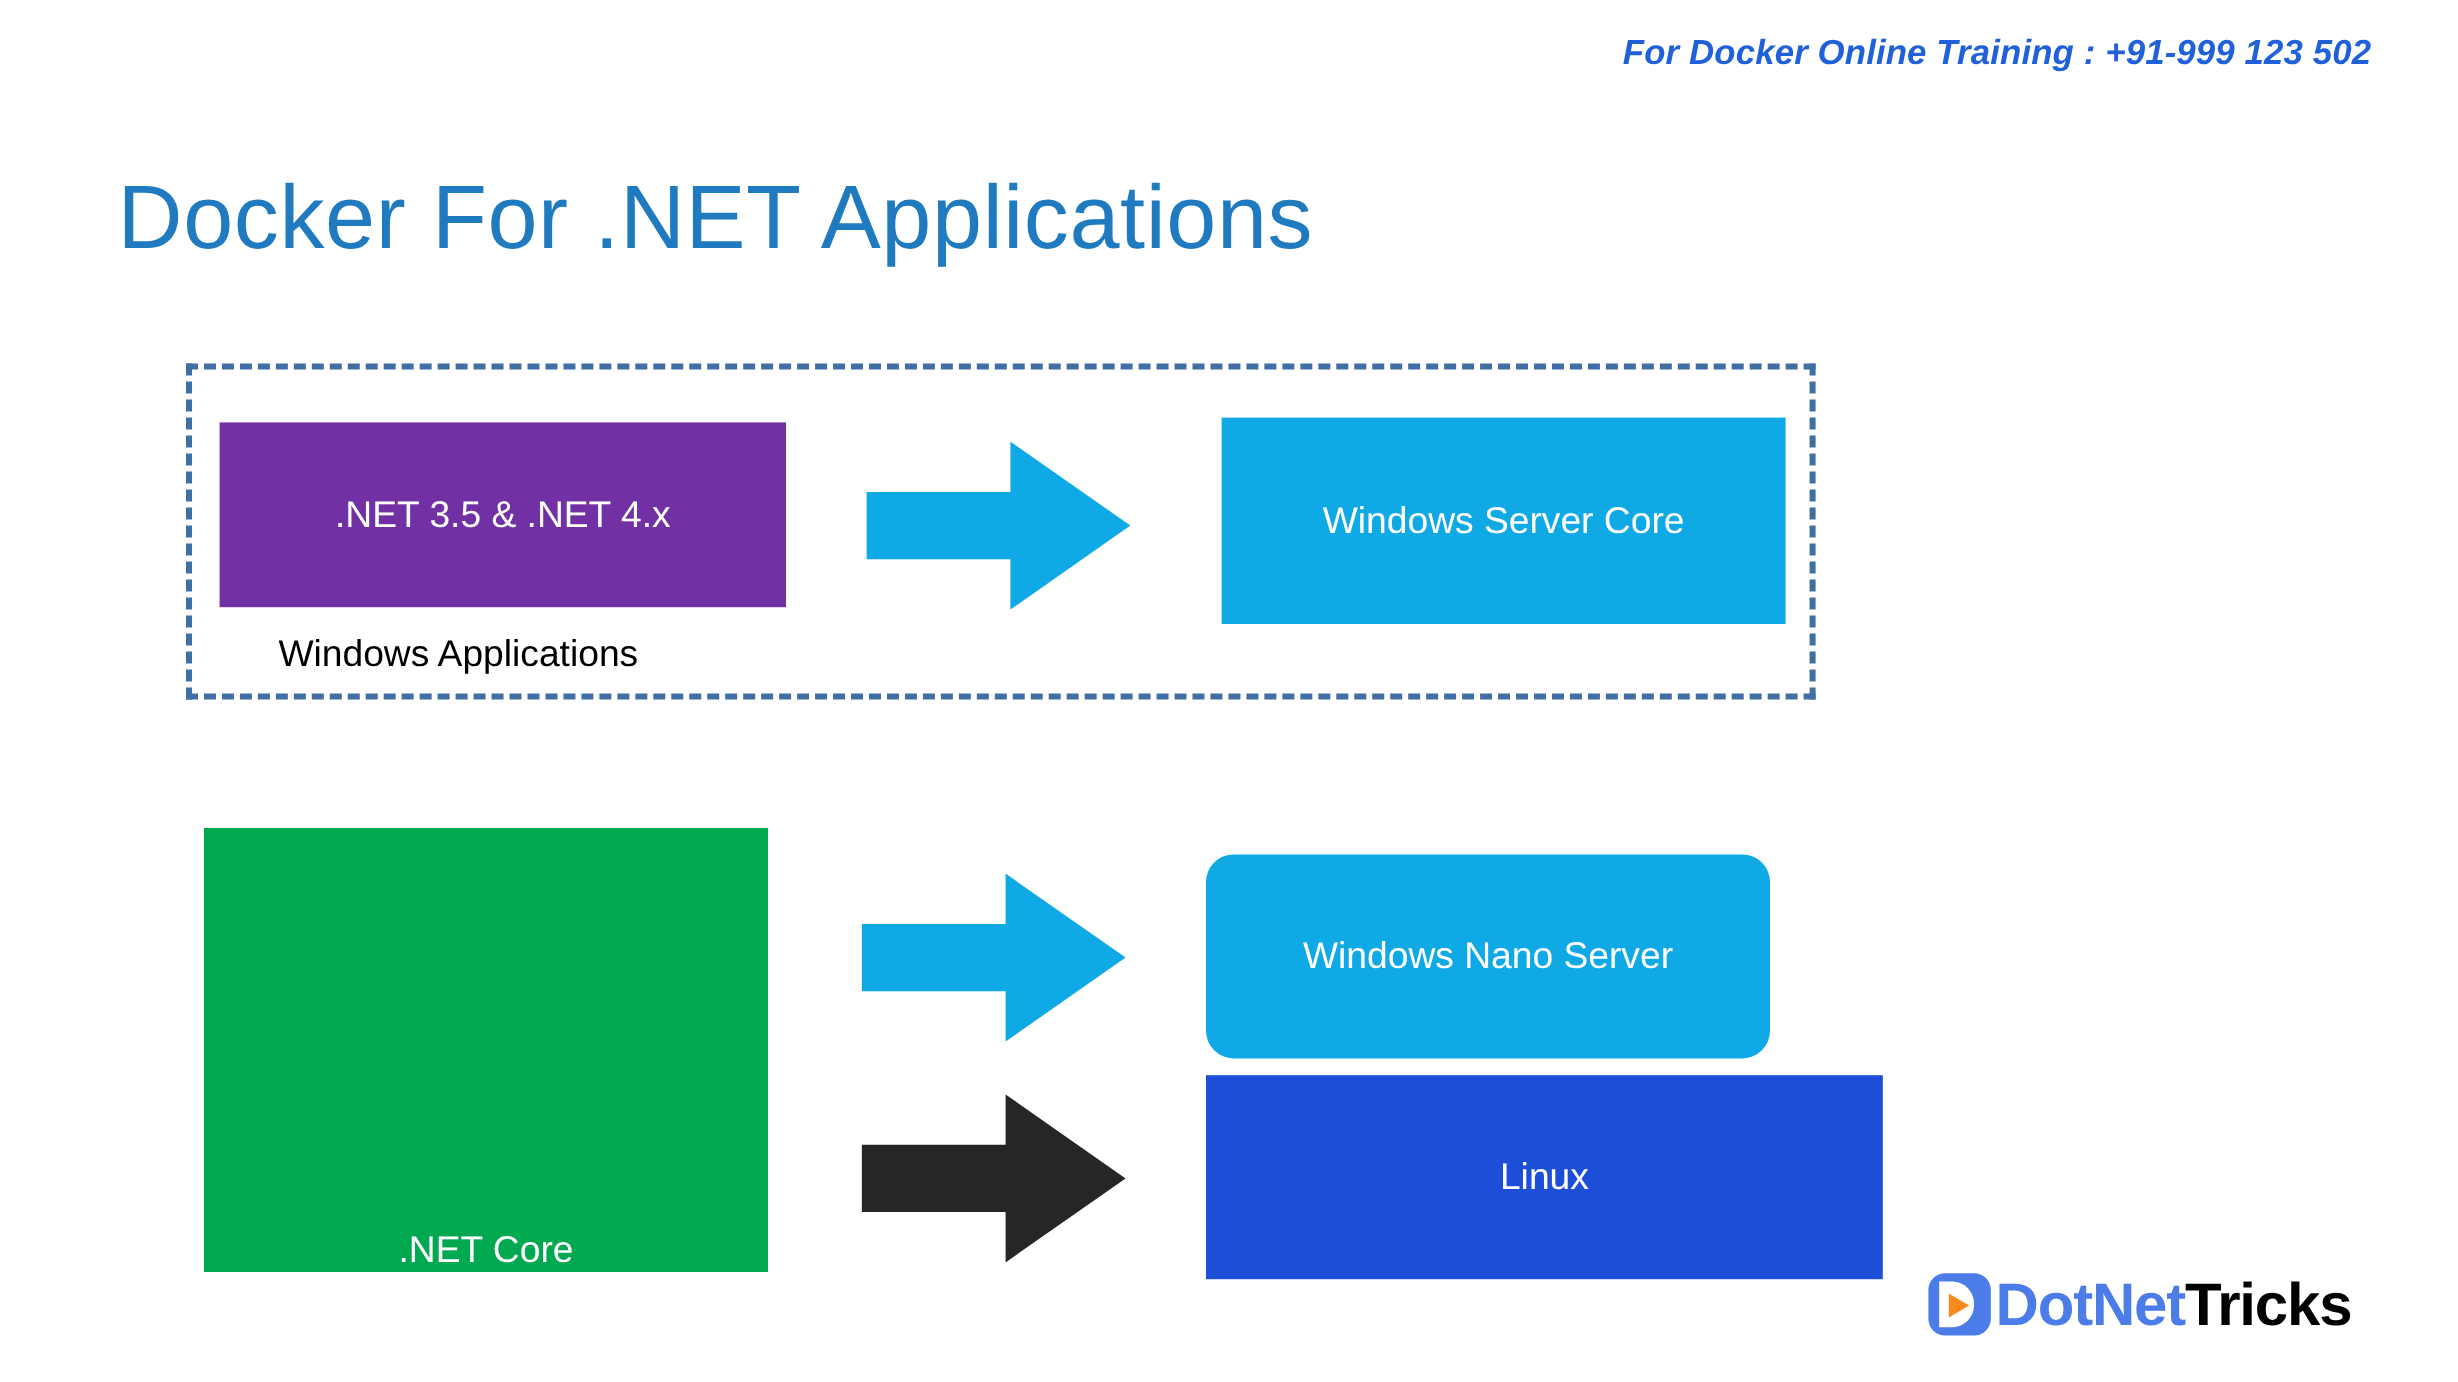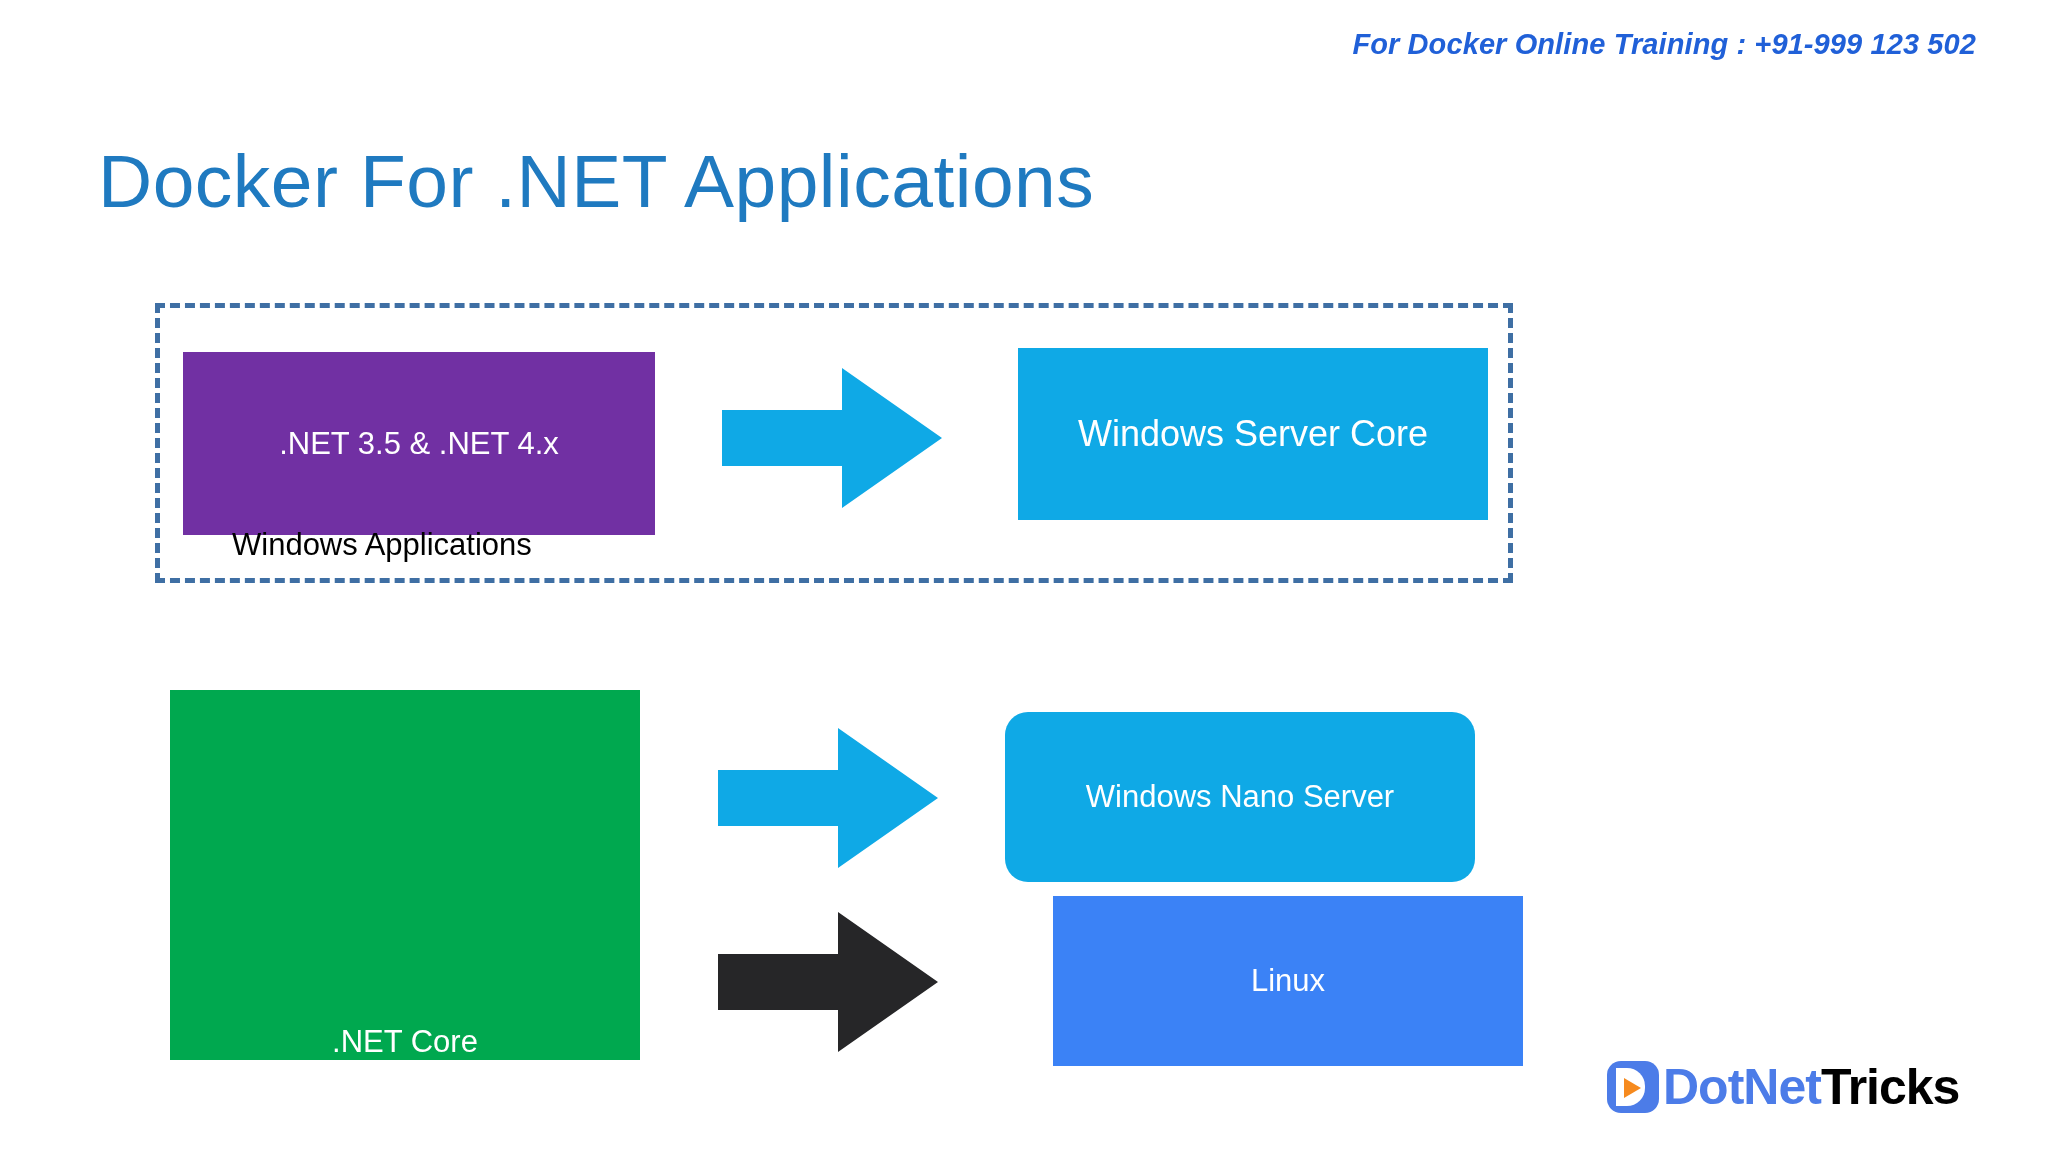--- a/index.html
+++ b/index.html
@@ -65,32 +65,32 @@
     color: #ffffff;
     font-family: "Liberation Sans", sans-serif;
     font-weight: normal;
     text-align: center;
   }
 
   #box-dotnet-legacy {
     left: 183px;
     top: 352px;
     width: 472px;
-    height: 183px;
+    height: 154px;
     background: #7130a3;
     font-size: 31px;
   }
 
   #box-windows-server-core {
     left: 1018px;
     top: 348px;
     width: 470px;
     height: 172px;
     background: #0fa9e6;
-    font-size: 36px;
+    font-size: 31px;
   }
 
   #legacy-caption {
     position: absolute;
     left: 232px;
     top: 527px;
     font-family: "Liberation Sans", sans-serif;
     font-size: 31px;
     color: #000000;
     white-space: nowrap;
@@ -112,25 +112,24 @@
     width: 470px;
     height: 170px;
     background: #0fa9e6;
     font-size: 31px;
     border-radius: 23px;
   }
 
   #box-linux {
     left: 1005px;
     top: 896px;
-    width: 470px;
+    width: 564px;
     height: 170px;
-    background: #3b82f6;
-    font-size: 31px;
-    margin-left: 48px;
+    background: #1d4ed8;
+    font-size: 31px;
   }
 
   
   .arrow {
     position: absolute;
   }
   .arrow svg { display: block; }
 
   #arrow-legacy   { left: 722px; top: 368px;  width: 220px; height: 140px; }
   #arrow-nano     { left: 718px; top: 728px;  width: 220px; height: 140px; }

